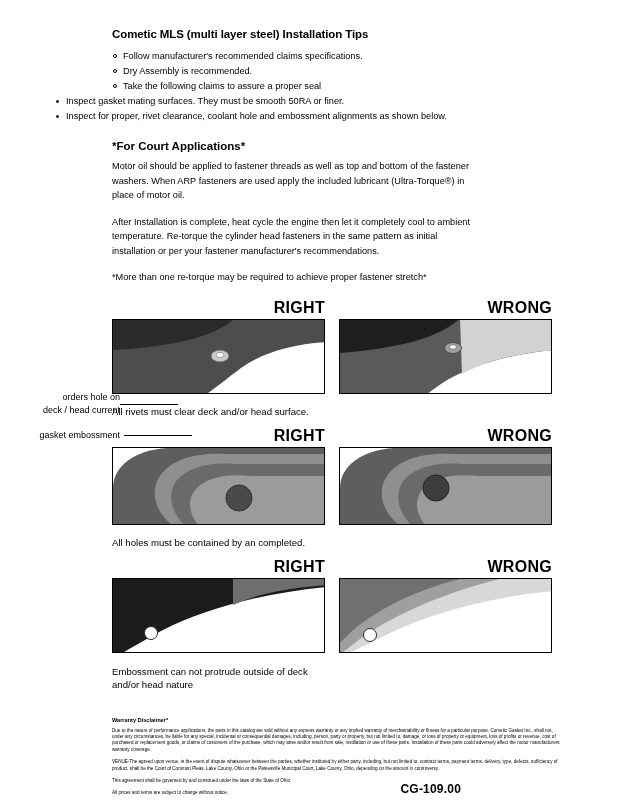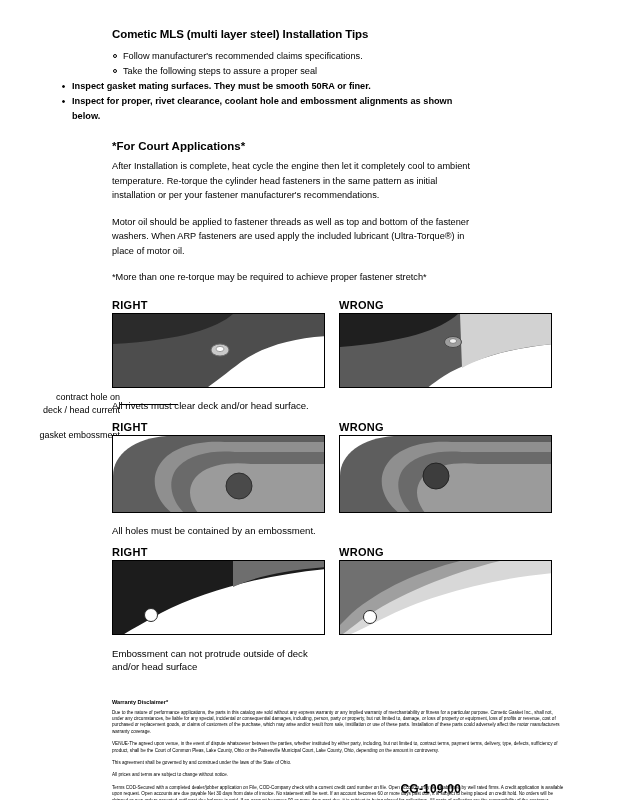--- a/index.html
+++ b/index.html
@@ -44,24 +44,23 @@
     position: absolute;
     left: 1px;
     top: 5px;
     width: 4px;
     height: 4px;
     border: 1px solid #000;
     border-radius: 50%;
     box-sizing: border-box;
   }
   .subbullets {
-    margin: 8px;
+    margin: 2px;
     padding: 0;
     list-style: none;
-    font-weight: bold;
   }
   .subbullets > li {
     position: relative;
     padding-left: 12px;
     margin-left: 8px;
   }
   .subbullets > li::before {
     content: "";
     position: absolute;
     left: 2px;
@@ -94,23 +93,23 @@
     width: 440px;
   }
   .fig-row {
     display: flex;
     gap: 14px;
   }
   .fig-col {
     width: 213px;
   }
   .fig-label {
-    font-size: 11px;
-    font-weight: bold;
-    text-align: left;
+    font-size: 16px;
+    font-weight: bold;
+    text-align: right;
     letter-spacing: 0.3px;
     margin-bottom: 2px;
   }
   .fig-box {
     width: 213px;
     height: 75px;
     border: 1px solid #000;
     box-sizing: border-box;
     overflow: hidden;
     position: relative;
@@ -177,36 +176,37 @@
 </style>
 </head>
 <body>
 
 <div class="page">
 
   <h1 class="title">Cometic MLS (multi layer steel) Installation Tips</h1>
 
   <ul class="bullets">
     <li>Follow manufacturer's recommended claims specifications.</li>
-    <li>Take the following steps to assure a proper seal</li>
+    <li>Dry Assembly is recommended.</li>
+    <li>Take the following claims to assure a proper seal</li>
   </ul>
   <ul class="subbullets bullets" style="margin-top:0;">
     <li>Inspect gasket mating surfaces.  They must be smooth 50RA or finer.</li>
     <li>Inspect for proper, rivet clearance, coolant hole and embossment alignments as shown below.</li>
   </ul>
 
   <h2 class="section">*For Court Applications*</h2>
+  <p class="para">Motor oil should be applied to fastener threads as well as top and bottom of the fastener washers.  When ARP fasteners are used apply the included lubricant (Ultra-Torque®) in place of motor oil.</p>
   <p class="para">After Installation is complete, heat cycle the engine then let it completely cool to ambient temperature.  Re-torque the cylinder head fasteners in the same pattern as initial installation or per your fastener manufacturer's recommendations.</p>
-  <p class="para">Motor oil should be applied to fastener threads as well as top and bottom of the fastener washers.  When ARP fasteners are used apply the included lubricant (Ultra-Torque®) in place of motor oil.</p>
   <p class="para last">*More than one re-torque may be required to achieve proper fastener stretch*</p>
 
   <div class="figures">
 
     <div class="callouts">
-      <span>contract hole on</span><br>
+      <span>orders hole on</span><br>
       <span>deck / head current</span>
     </div>
     <div class="lead-line" style="left:8px; top:105px; width:58px;"></div>
     <div class="callout-2">gasket embossment</div>
     <div class="lead-line" style="left:12px; top:136px; width:68px;"></div>
 
     <div class="fig-row">
       <div class="fig-col">
         <div class="fig-label">RIGHT</div>
         <div class="fig-box">
@@ -257,21 +257,21 @@
             <rect x="0" y="0" width="213" height="78" fill="#ffffff"></rect>
             <path d="M0,78 L0,40 C0,18 22,2 54,0 L213,0 L213,78 Z" fill="#5e5e5e"></path>
             <path d="M60,78 C40,62 36,40 50,24 C62,10 88,4 112,6 L213,6 L213,78 Z" fill="#8f8f8f"></path>
             <path d="M72,78 C56,62 54,42 66,30 C78,18 100,14 122,16 L213,16 L213,78 Z" fill="#6a6a6a"></path>
             <path d="M86,78 C74,64 74,48 86,38 C98,28 118,26 138,28 L213,28 L213,78 Z" fill="#9b9b9b"></path>
             <circle cx="96" cy="40" r="13" fill="#3d3d3d" stroke="#242424" stroke-width="1"></circle>
           </svg>
         </div>
       </div>
     </div>
-    <div class="fig-caption">All holes must be contained by an embossment.</div>
+    <div class="fig-caption">All holes must be contained by an completed.</div>
 
     <div class="fig-row">
       <div class="fig-col">
         <div class="fig-label">RIGHT</div>
         <div class="fig-box">
           <svg width="213" height="75" viewBox="0 0 213 75">
             <rect x="0" y="0" width="213" height="75" fill="#ffffff"></rect>
             <path d="M0,0 L213,0 L213,8 C150,14 90,30 48,52 C30,62 16,70 8,75 L0,75 Z" fill="#1c1c1c"></path>
             <path d="M120,0 L213,0 L213,6 C170,9 142,16 120,26 Z" fill="#6e6e6e"></path>
             <circle cx="38" cy="54" r="6.5" fill="#ffffff" stroke="#2b2b2b" stroke-width="1"></circle>
@@ -286,21 +286,21 @@
             <path d="M0,0 L213,0 L213,12 C148,18 84,36 42,58 C26,66 14,72 6,75 L0,75 Z" fill="#d8d8d8"></path>
             <path d="M0,0 L160,0 C110,12 56,34 20,60 C12,66 6,71 0,75 Z" fill="#9f9f9f"></path>
             <path d="M0,0 L120,0 C80,10 40,28 12,52 C7,57 3,61 0,64 Z" fill="#707070"></path>
             <circle cx="30" cy="56" r="6.5" fill="#ffffff" stroke="#2b2b2b" stroke-width="1"></circle>
           </svg>
         </div>
       </div>
     </div>
     <div class="fig-caption two-line">
       <span>Embossment can not protrude outside of deck</span><br>
-      <span>and/or head surface</span>
+      <span>and/or head nature</span>
     </div>
 
   </div>
 
   <div class="warranty">
     <h3>Warranty Disclaimer*</h3>
     <p>Due to the nature of performance applications, the parts in this catalog are sold without any express warranty or any implied warranty of merchantability or fitness for a particular purpose.  Cometic Gasket Inc., shall not, under any circumstances, be liable for any special, incidental or consequential damages, including, person, party or property, but not limited to, damage, or loss of property or equipment, loss of profits or revenue, cost of purchased or replacement goods, or claims of customers of the purchase, which may arise and/or result from sale, instillation or use of these parts.  Installation of these parts could adversely affect the motor manufacturers warranty coverage.</p>
     <p>VENUE-The agreed upon venue, in the event of dispute whatsoever between the parties, whether instituted by either party, including, but not limited to, contract terms, payment terms, delivery, type, defects, sufficiency of product, shall be the Court of Common Pleas, Lake County, Ohio or the Painesville Municipal Court, Lake County, Ohio, depending on the amount in controversy.</p>
     <p>This agreement shall be governed by and construed under the laws of the State of Ohio.</p>
     <p>All prices and terms are subject to change without notice.</p>

